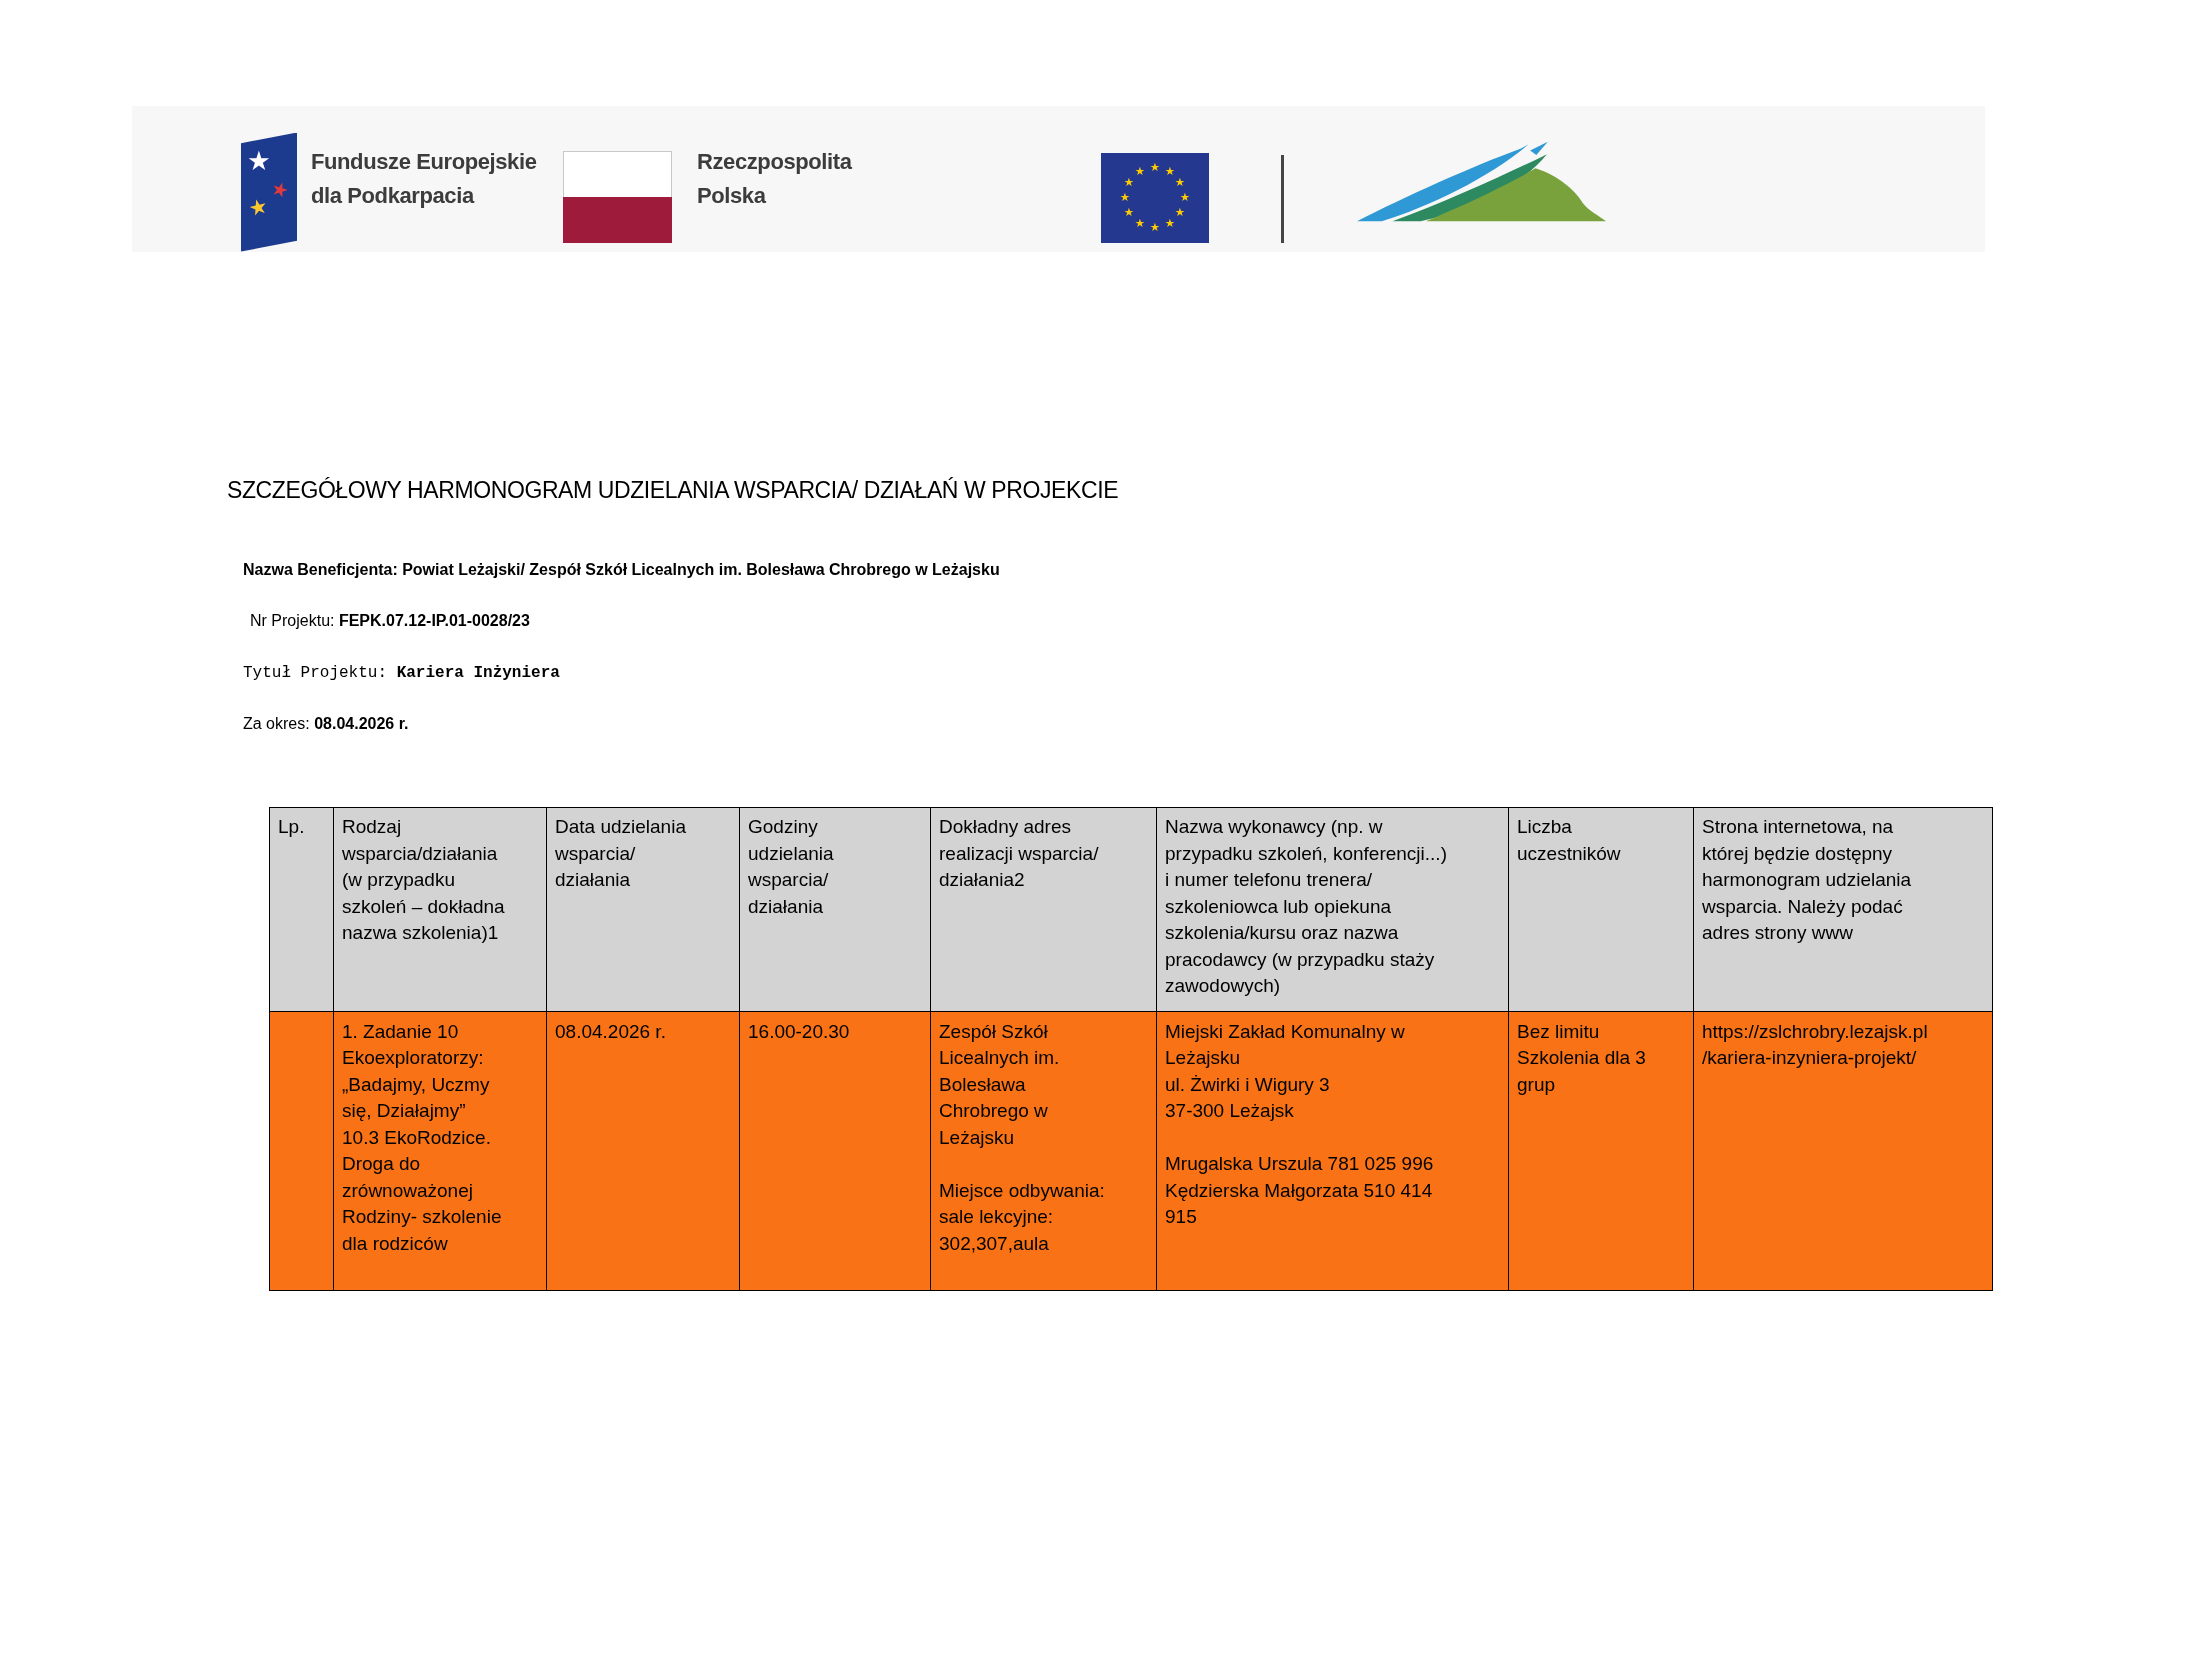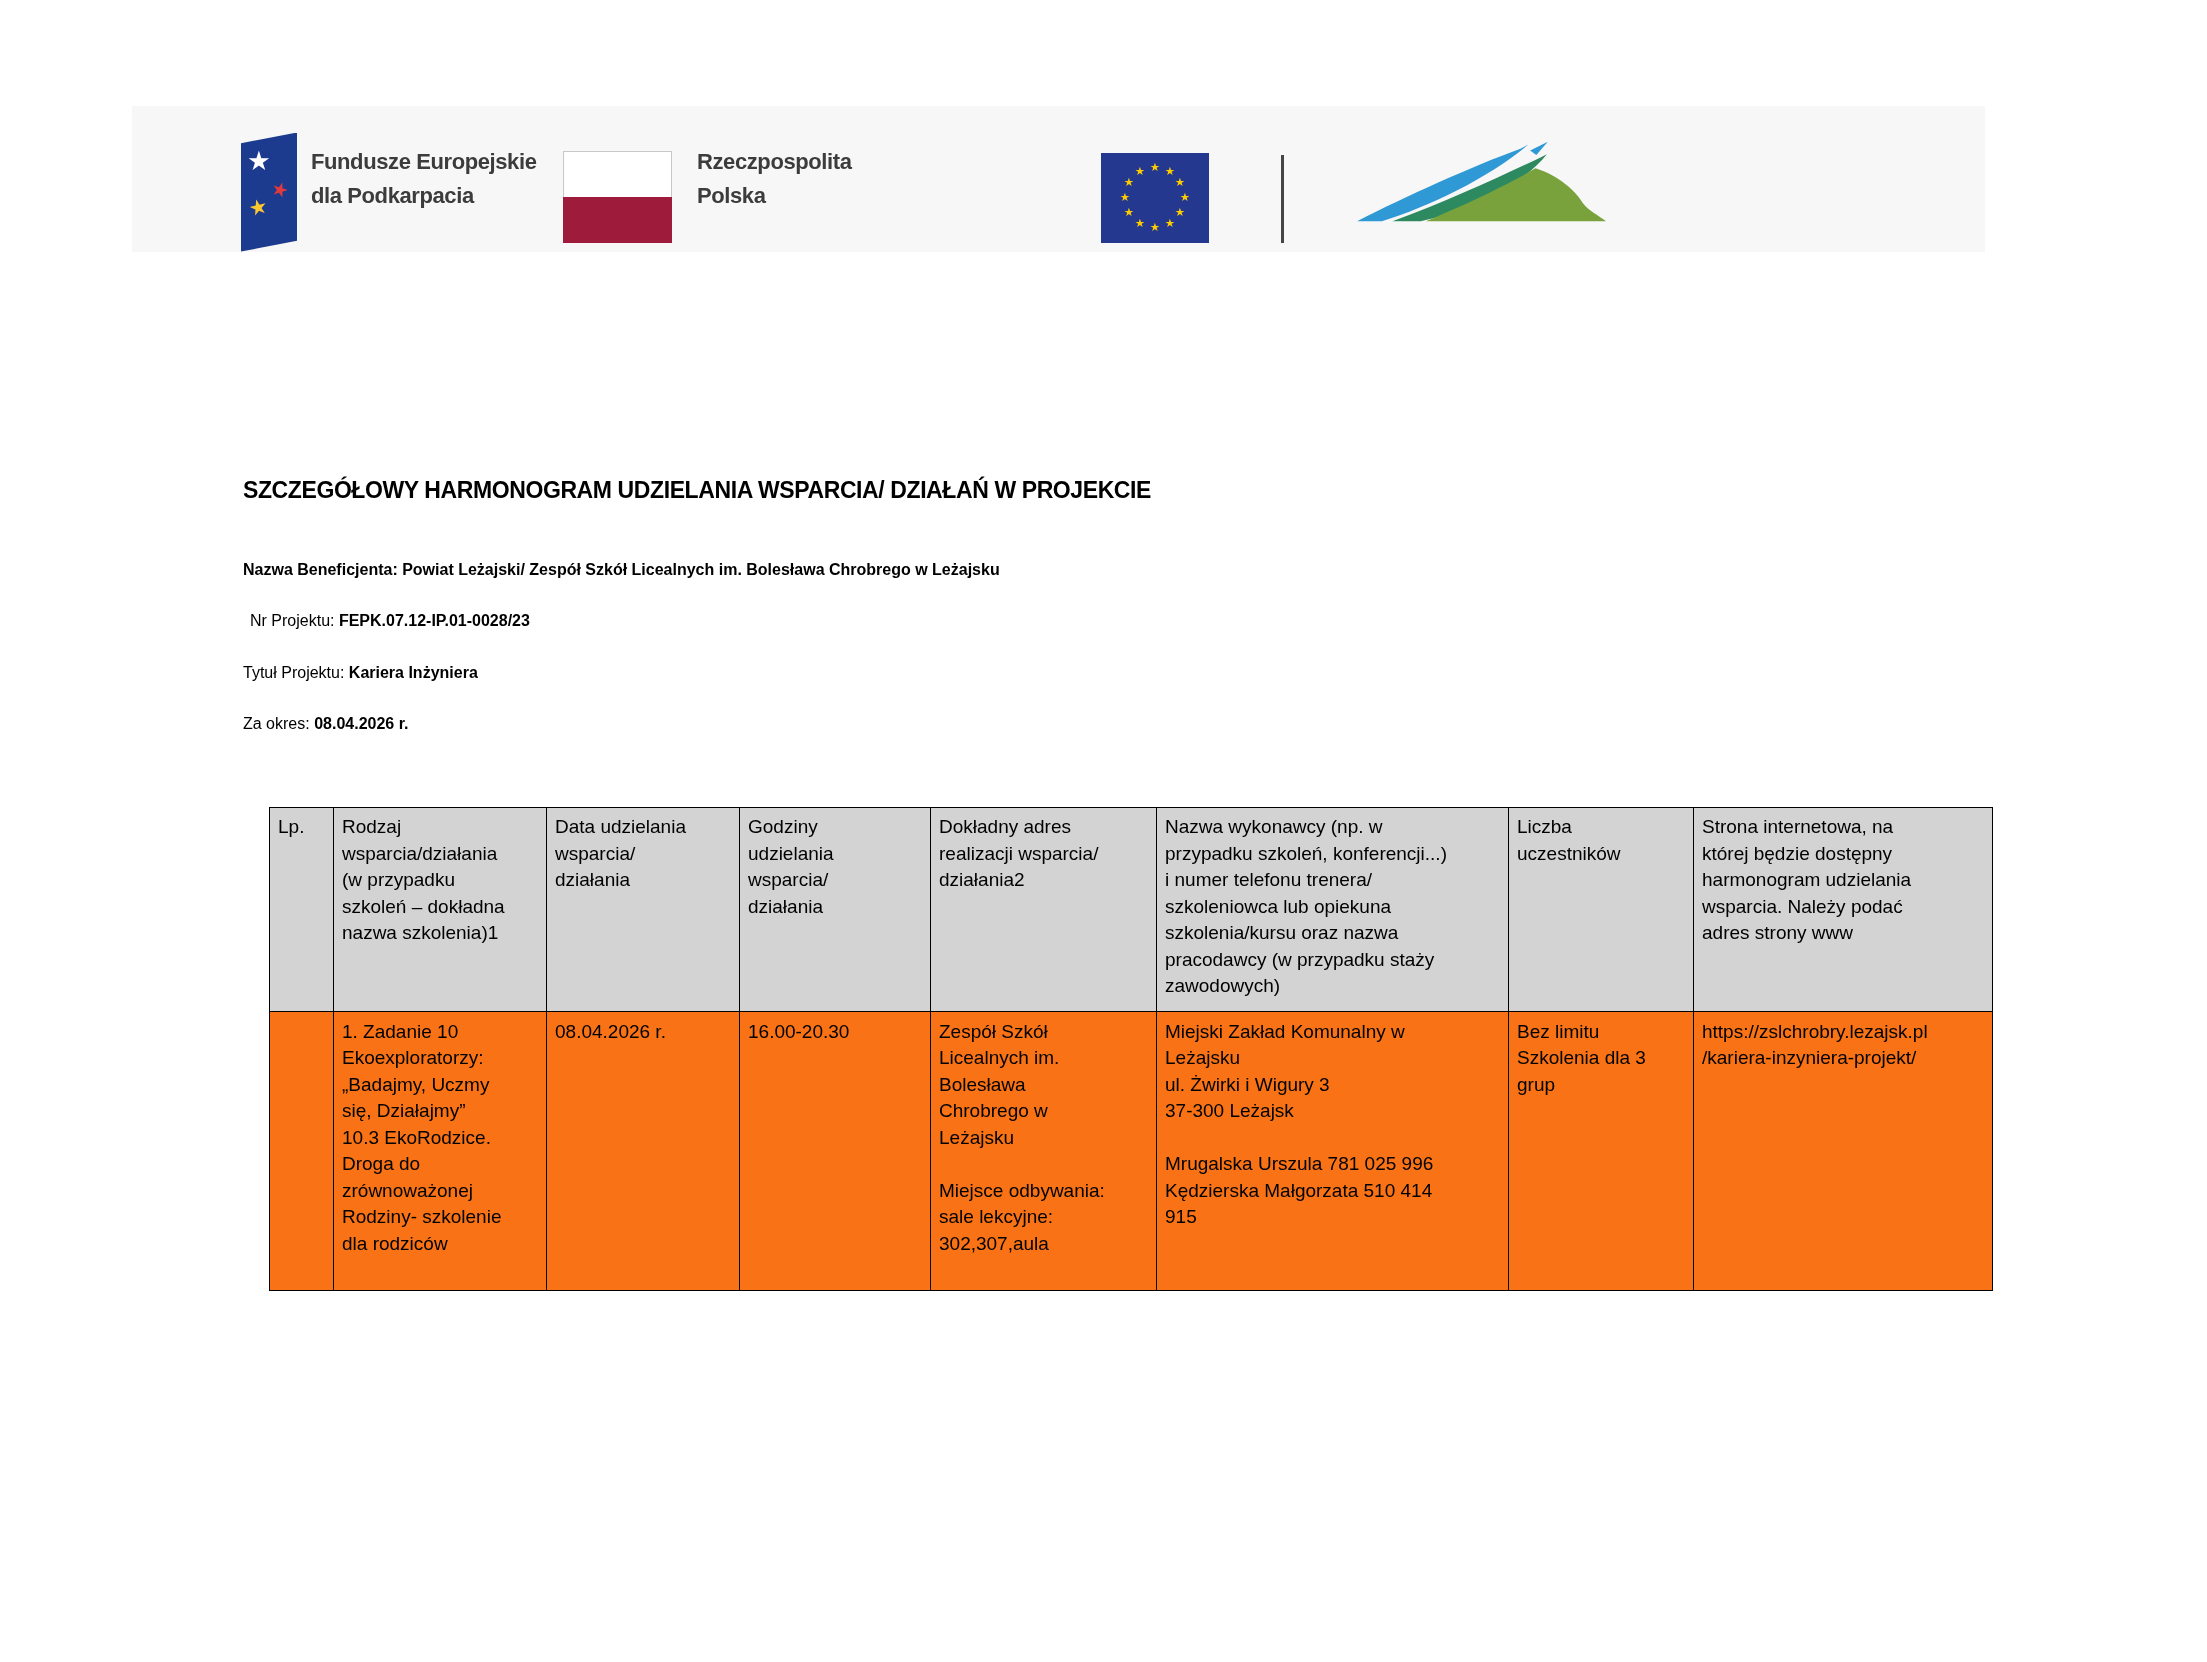--- a/index.html
+++ b/index.html
@@ -20,26 +20,26 @@
   .lt-eu{left:706px;top:39px;width:245px;text-align:right;}
   .euflag{position:absolute;left:969px;top:47px;width:108px;height:90px;background:#25388f;}
   .euflag .s{position:absolute;color:#ffcc00;font-size:11.5px;line-height:1;transform:translate(-50%,-50%);}
   .vdivider{position:absolute;left:1149px;top:49px;width:2.6px;height:88px;background:#454545;}
   .swoosh{position:absolute;left:1225px;top:34px;}
   .pk-block{position:absolute;left:1456px;top:44px;width:375px;}
   .pk-name{font-size:41px;letter-spacing:3.5px;color:#575757;line-height:42px;white-space:nowrap;}
   .pk-tag{font-size:24px;letter-spacing:0.9px;color:#6f6f6f;text-align:center;margin-top:3.5px;}
 
   
-  .doc-title{position:absolute;left:243px;top:475px;font-size:23px;font-weight:700;letter-spacing:-0.4px;line-height:30px;}
+  .doc-title{position:absolute;left:227px;top:475px;font-size:23px;font-weight:400;letter-spacing:-0.4px;line-height:30px;}
   .para{position:absolute;left:243px;font-size:16px;line-height:30px;}
   .para b{font-weight:700;}
   .p1{top:555px;font-weight:700;}
   .p2{top:606px;padding-left:7px;}
-  .p3{top:658px;}
+  .p3{top:658px;font-family:Liberation Mono, monospace;}
   .p4{top:709px;}
 
   
   table.sched{position:absolute;left:240px;top:807px;border-collapse:collapse;table-layout:fixed;width:1723px;margin-left:29px;}
   table.sched td{border:1.8px solid #000;vertical-align:top;padding:6.2px 8px;
                  font-size:19px;line-height:26.5px;white-space:pre-line;word-wrap:break-word;}
   table.sched tr.hdr td{background:#d3d3d3;height:191px;}
   table.sched tr.body td{background:#f97316;height:265px;}
 
   

